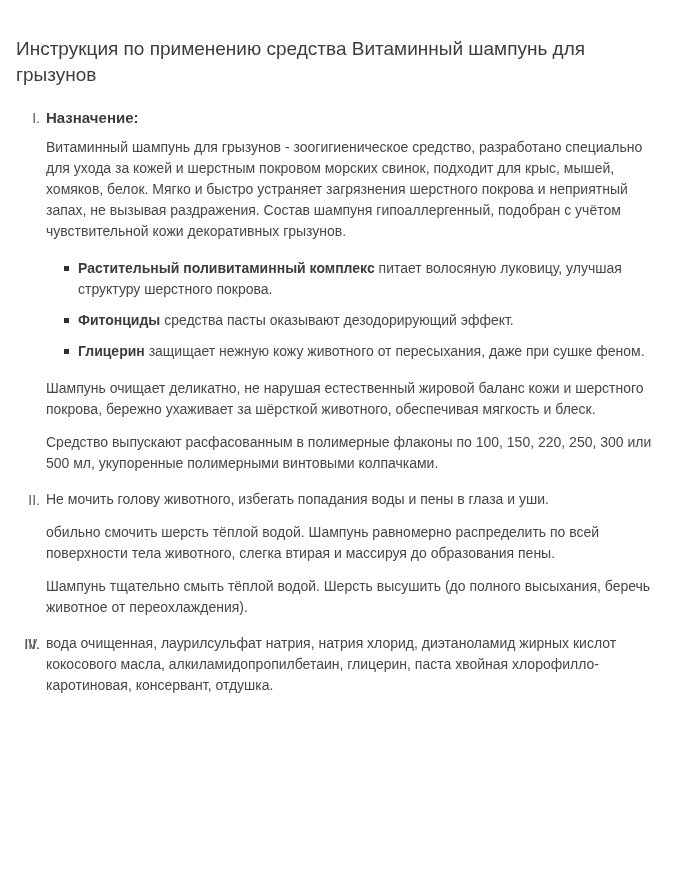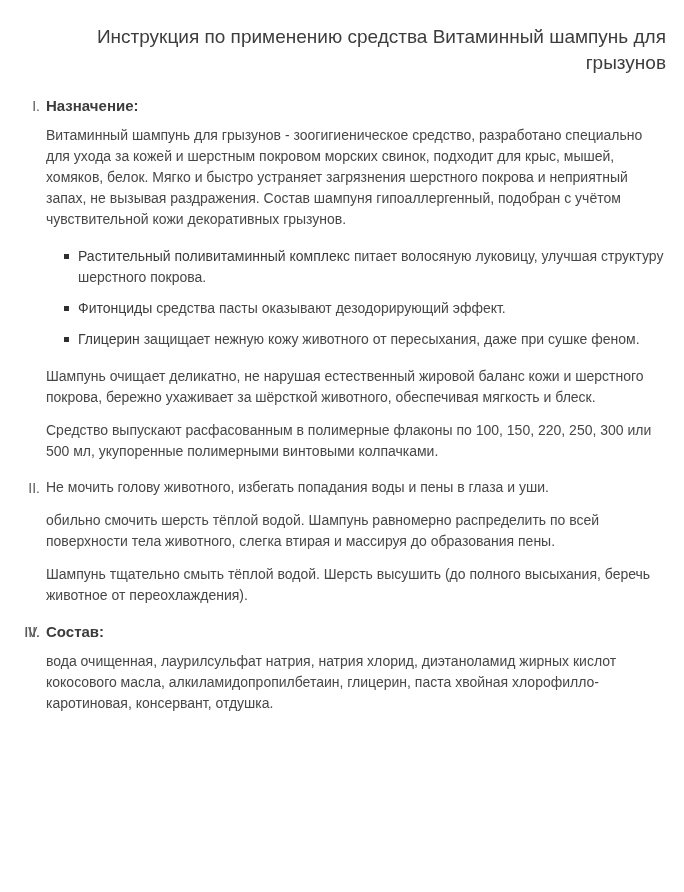--- a/index.html
+++ b/index.html
@@ -10,22 +10,21 @@
     background: #ffffff;
     font-family: "Liberation Sans", "DejaVu Sans", sans-serif;
     color: #474747;
   }
   .page { padding: 24px 18px 24px 16px; }
   .title {
     font-size: 19px;
     font-weight: 400;
     color: #3d3d3d;
     line-height: 1.35;
-    margin: 0 0 20px 0;
-    text-align: right;
+    margin: 12px 0 20px 0;
   }
   .section {
     position: relative;
     padding-left: 30px;
     margin-bottom: 15px;
   }
   .section-number {
     position: absolute;
     left: 0;
     top: 1px;
@@ -63,21 +62,21 @@
   ul.bullets li:last-child { margin-bottom: 1px; }
   ul.bullets li::before {
     content: "";
     position: absolute;
     left: 0;
     top: 8px;
     width: 5px;
     height: 5px;
     background: #2f2f2f;
   }
-  .bold-lead { font-weight: 400; color: #3c3c3c; }
+  .bold-lead { font-weight: 700; color: #3c3c3c; }
 </style>
 </head>
 <body>
 
 <div class="page">
 
   <h1 class="title">Инструкция по применению средства Витаминный шампунь для грызунов</h1>
 
   <div class="section">
     <span class="section-number">I.</span>
@@ -98,17 +97,16 @@
     <p>обильно смочить шерсть тёплой водой. Шампунь равномерно распределить по всей поверхности тела животного, слегка втирая и массируя до образования пены.</p>
     <p>Шампунь тщательно смыть тёплой водой. Шерсть высушить (до полного высыхания, беречь животное от переохлаждения).</p>
   </div>
 
   <div class="section">
     <span class="section-number">III.</span>
   </div>
 
   <div class="section">
     <span class="section-number">IV.</span>
-    <h2 class="section-heading">Состав:</h2>
     <p>вода очищенная, лаурилсульфат натрия, натрия хлорид, диэтаноламид жирных кислот кокосового масла, алкиламидопропилбетаин, глицерин, паста хвойная хлорофилло-каротиновая, консервант, отдушка.</p>
   </div>
 
 </div>
 
 </body></html>

